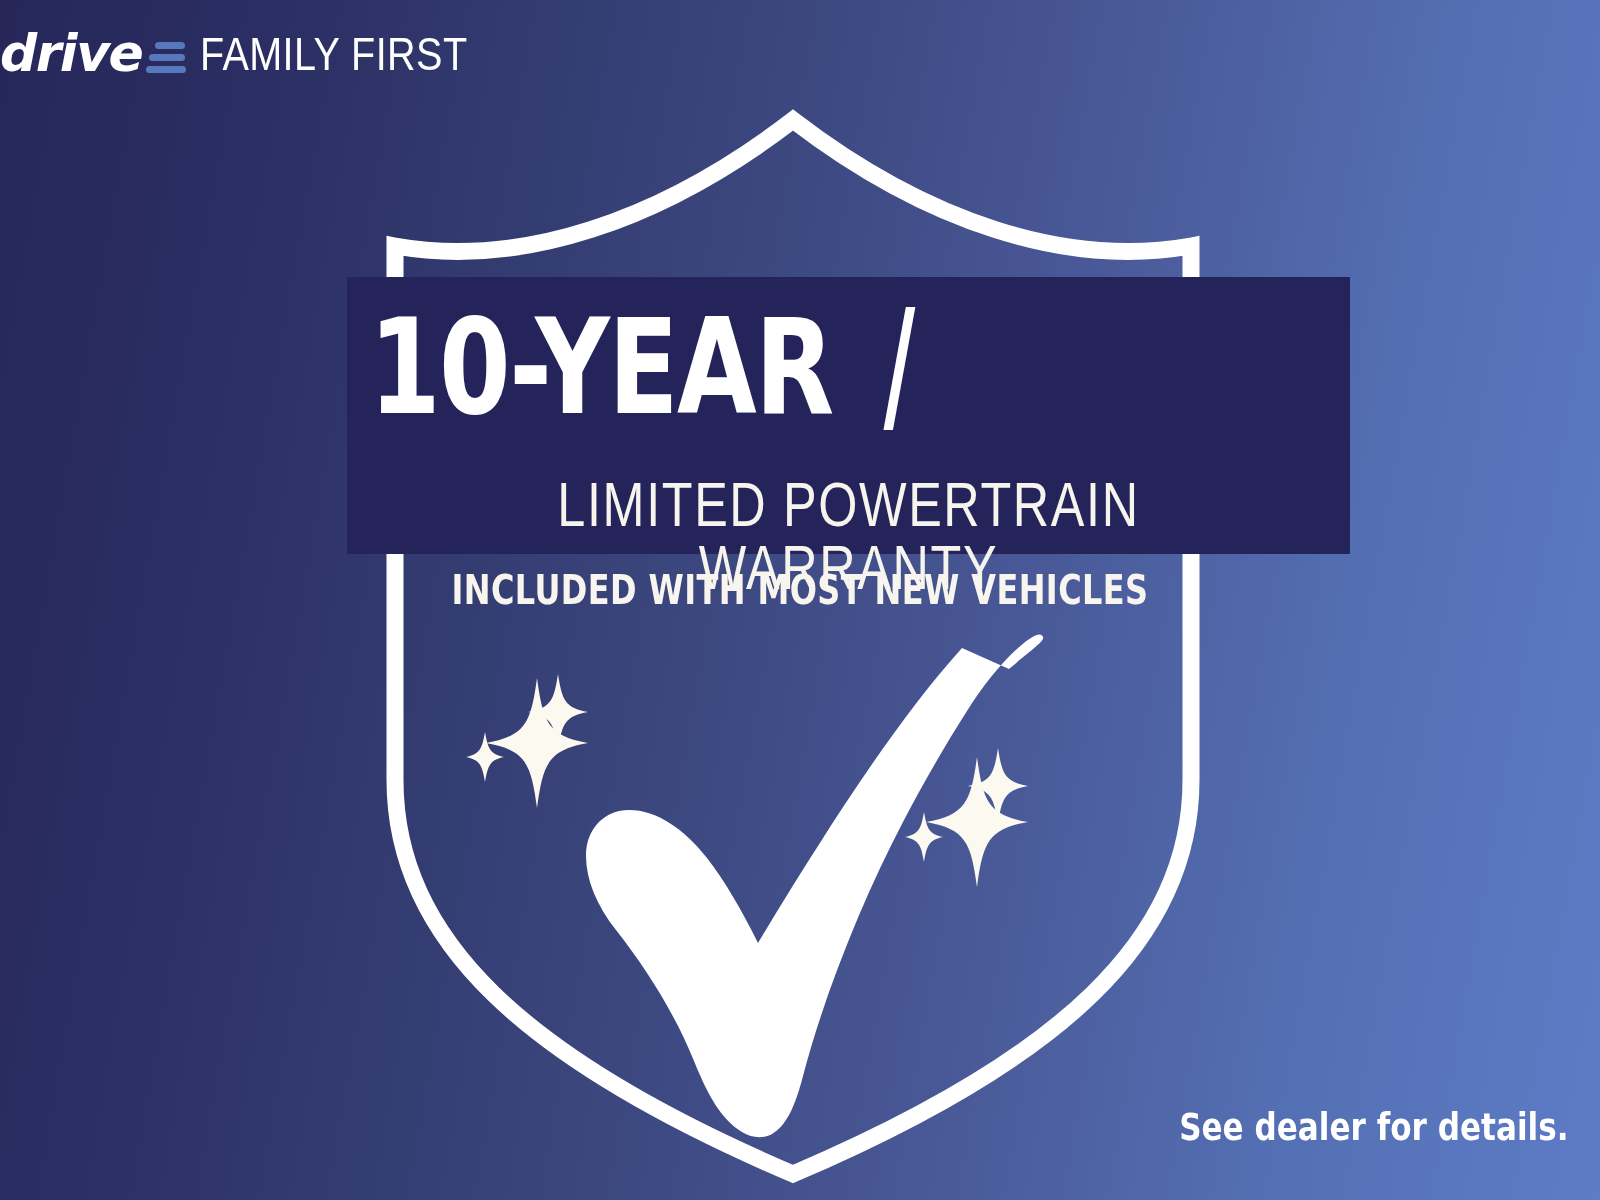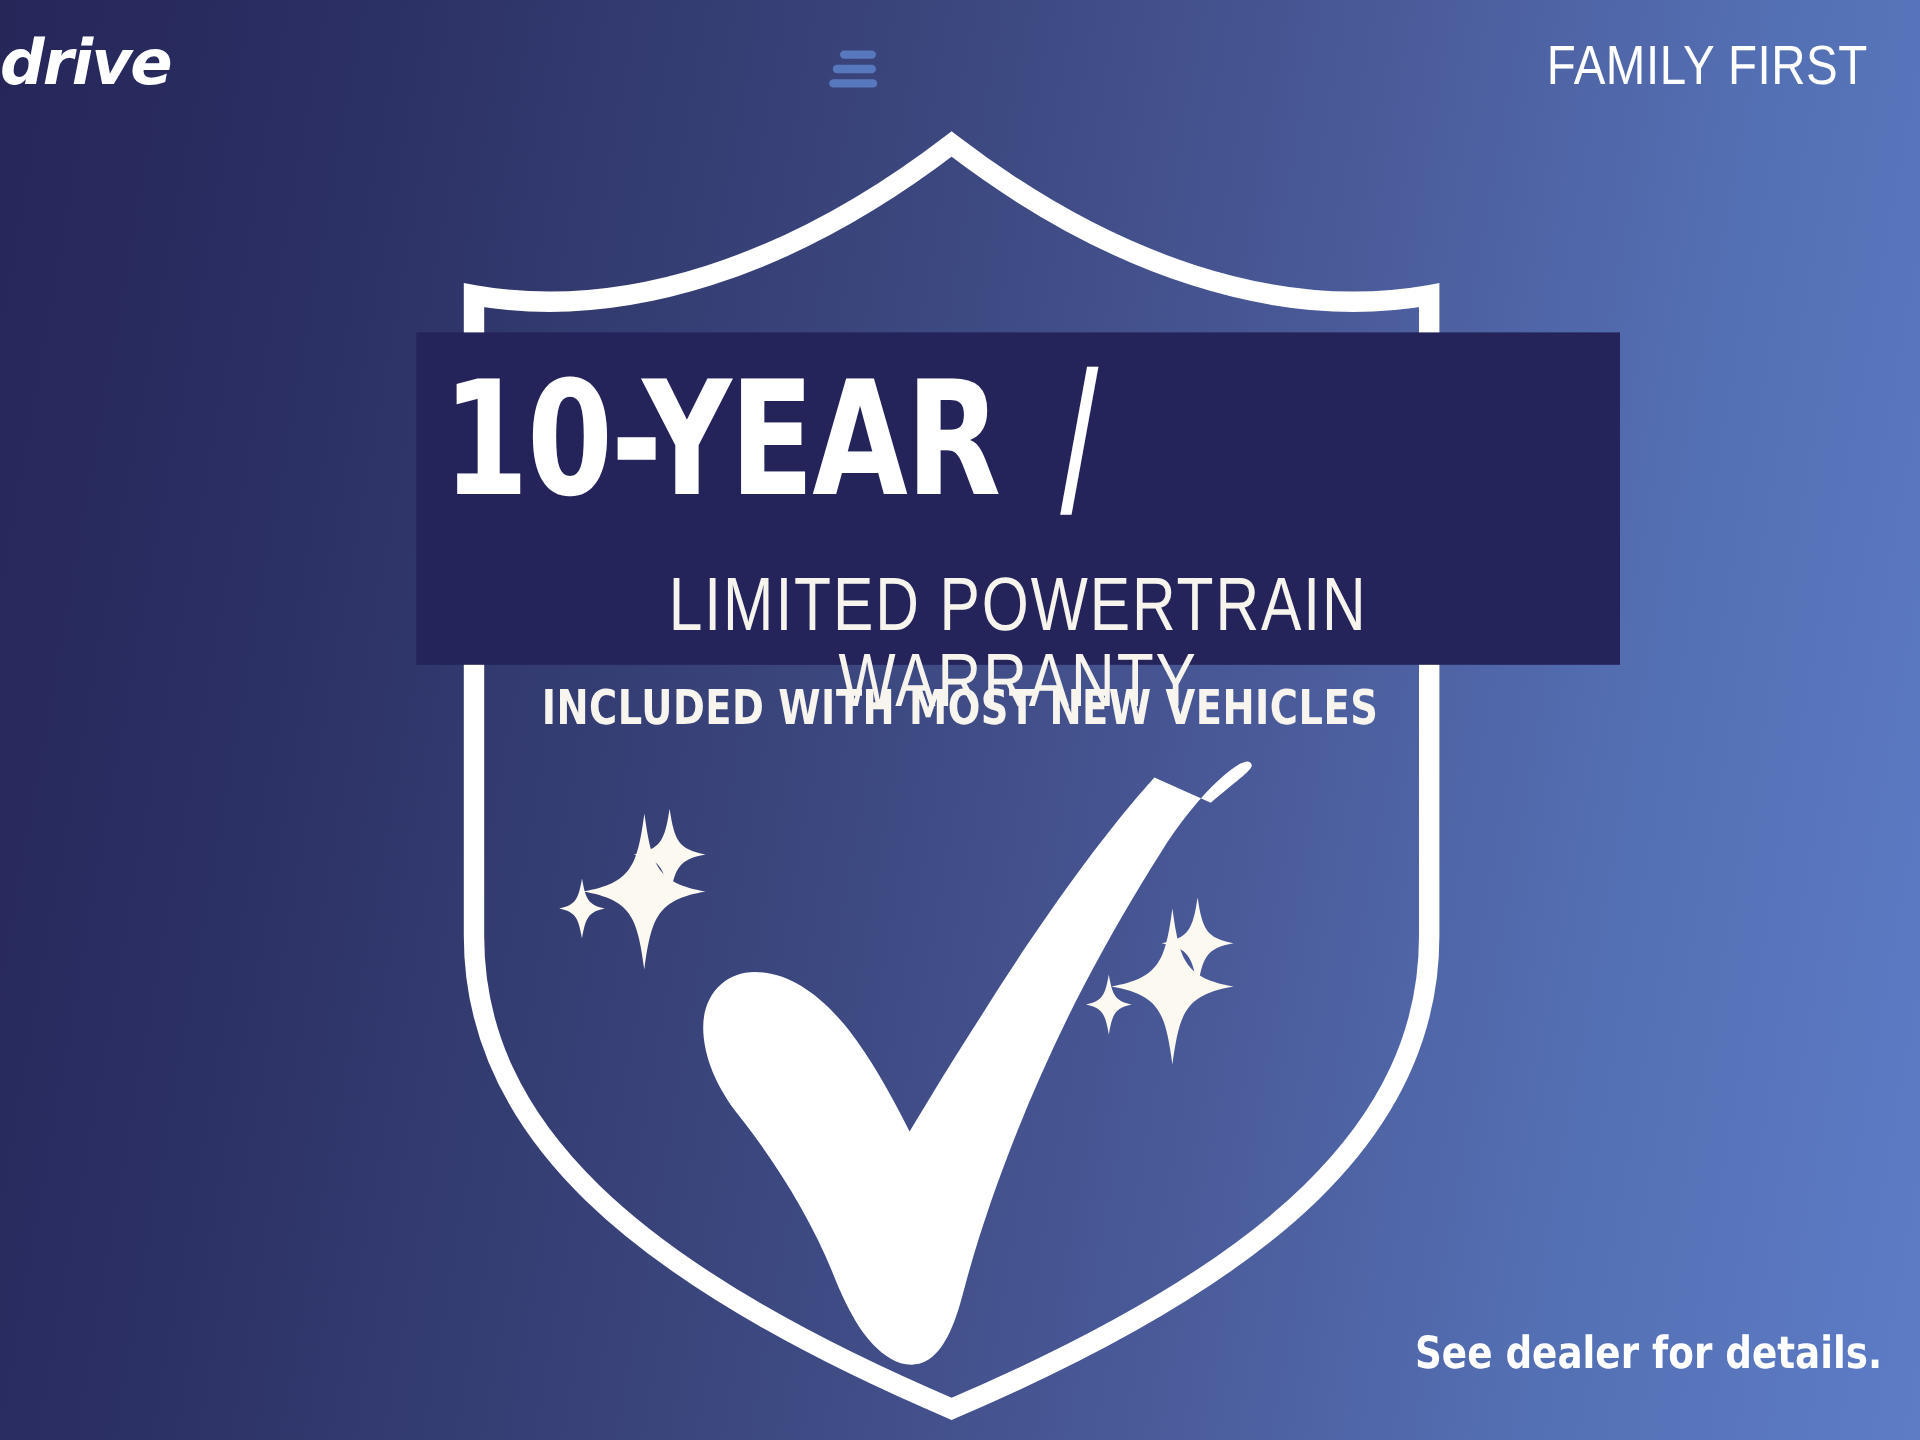--- a/index.html
+++ b/index.html
@@ -17,21 +17,21 @@
   }
 
   
   #brand {
     position: absolute;
     left: 0; right: 0;
     top: 22px;
     height: 64px;
     display: flex;
     align-items: center;
-    justify-content: space-between;
+    justify-content: flex-start;
     gap: 0px;
   }
   #brand-drive {
     font-family: "DejaVu Sans", sans-serif;
     font-style: italic;
     font-weight: 700;
     font-size: 52px;
     color: #ffffff;
     letter-spacing: -1.5px;
     line-height: 1;

